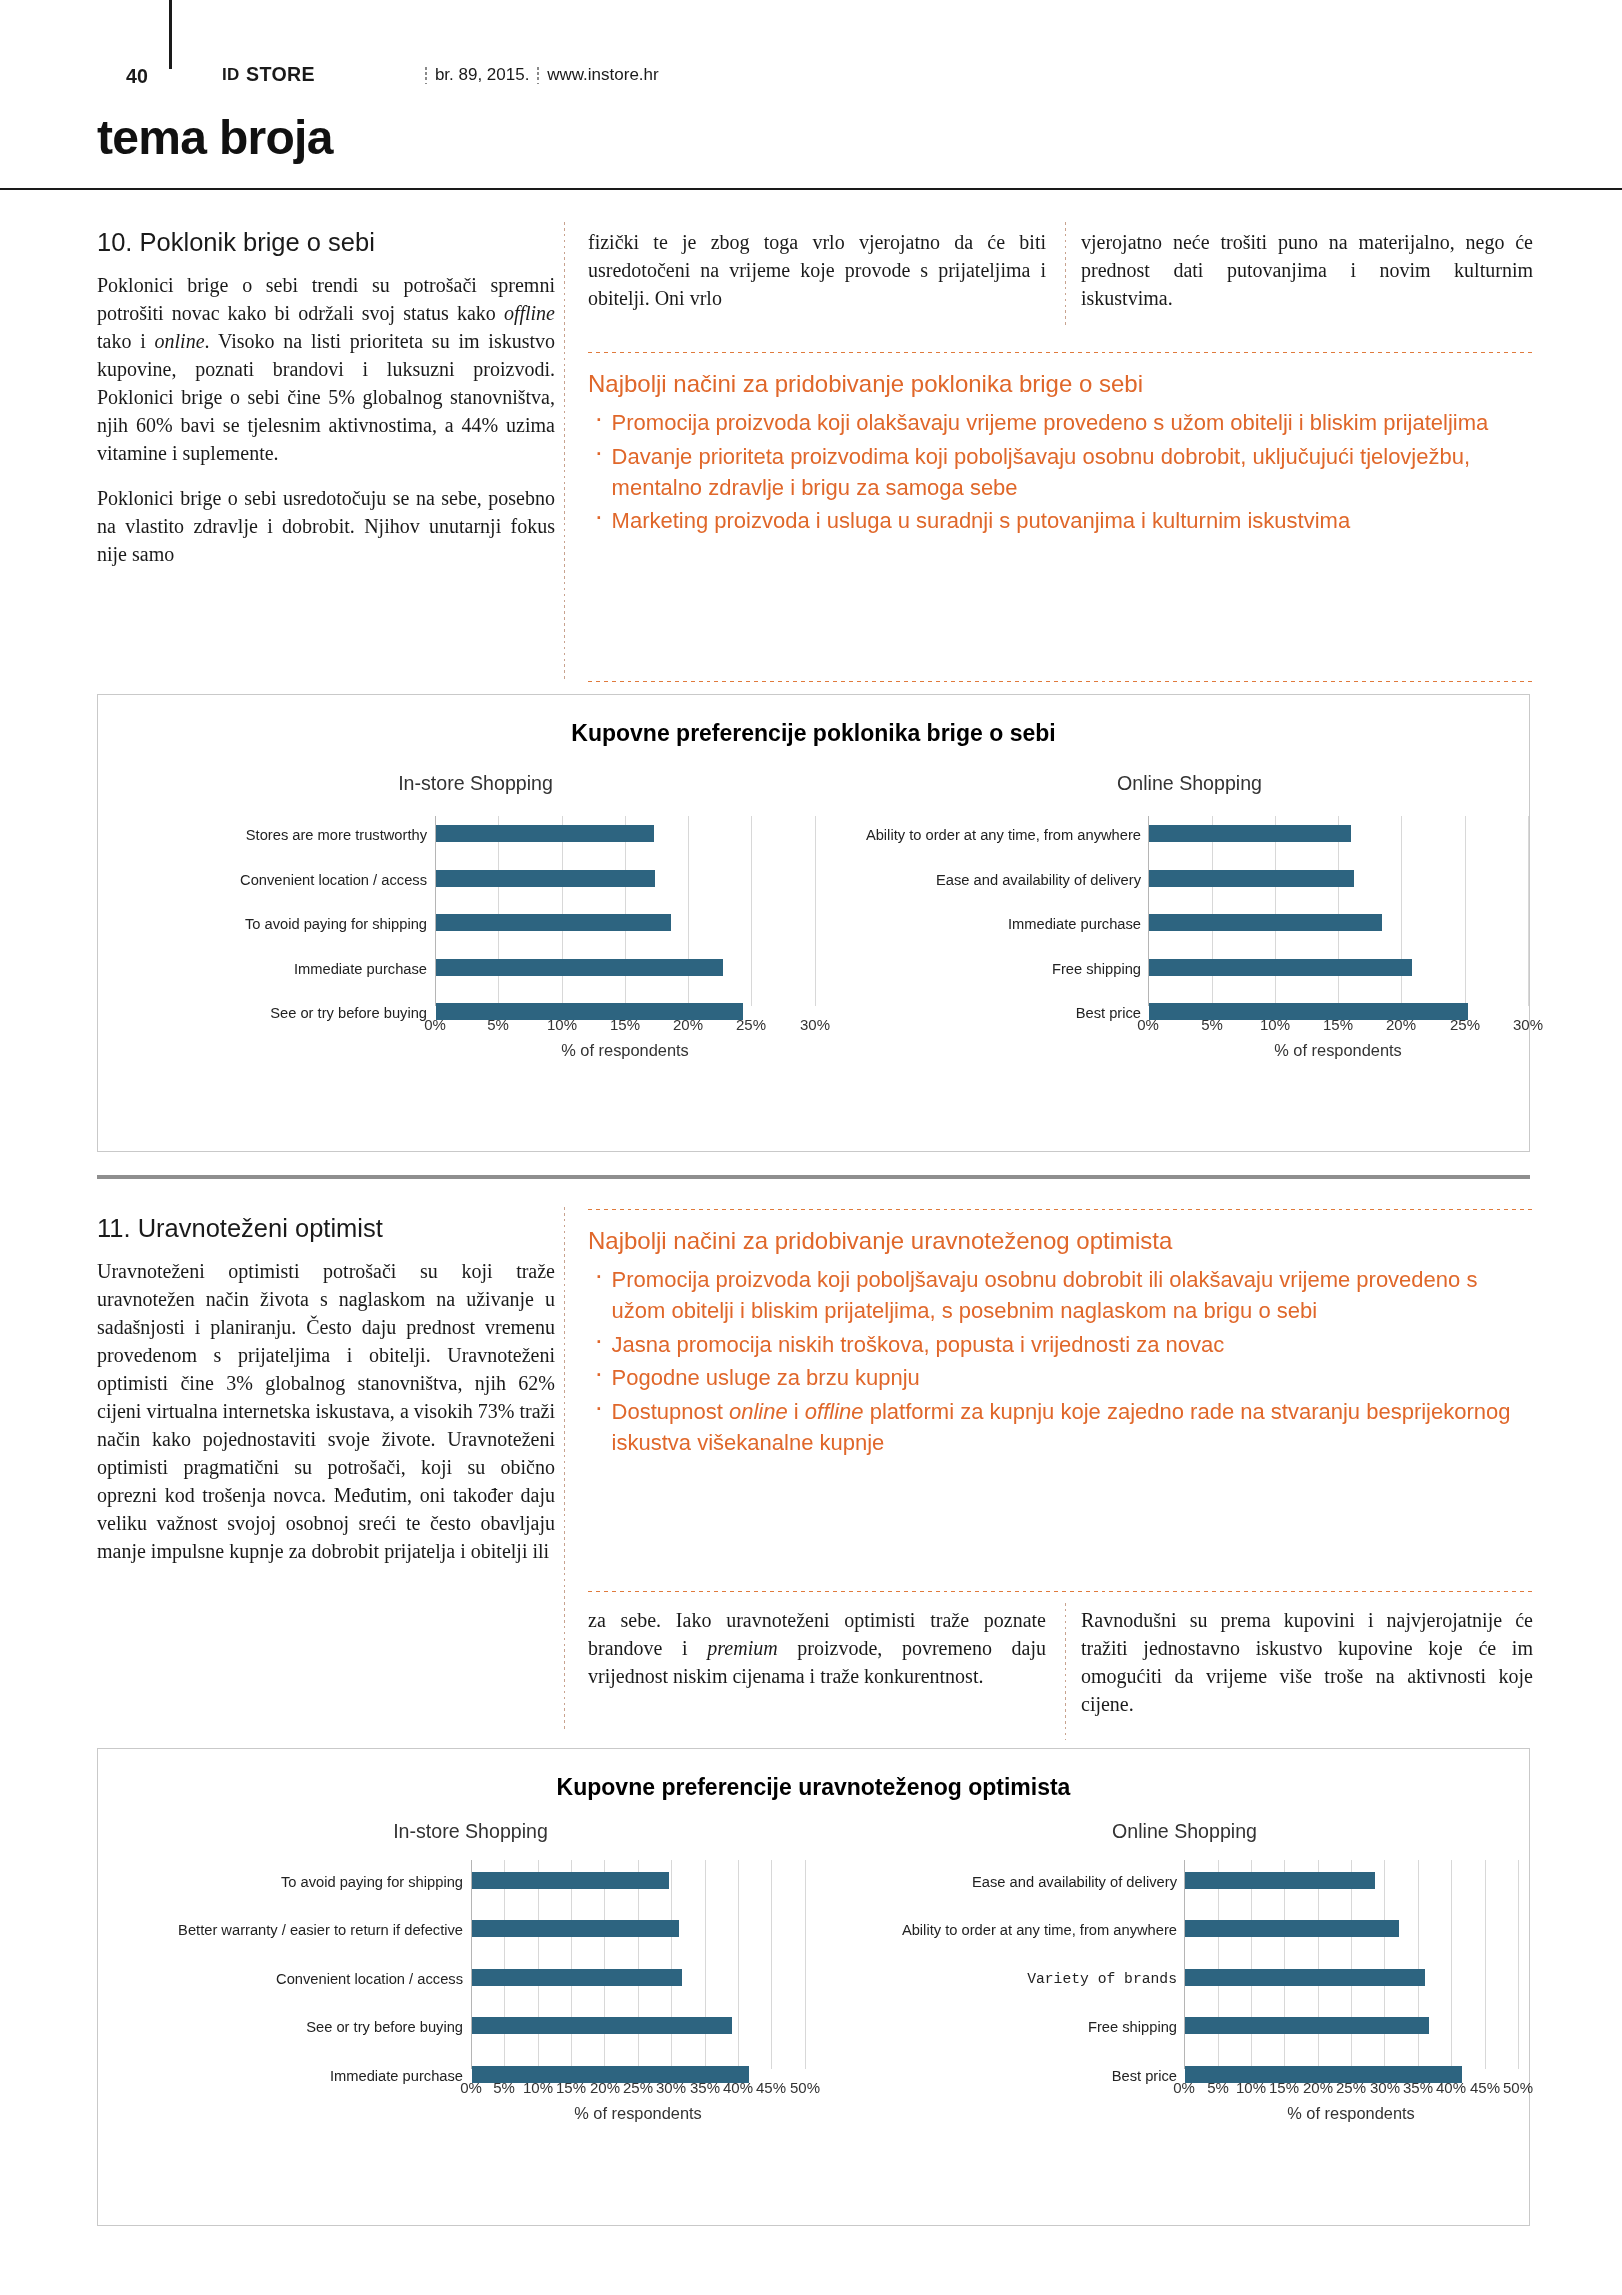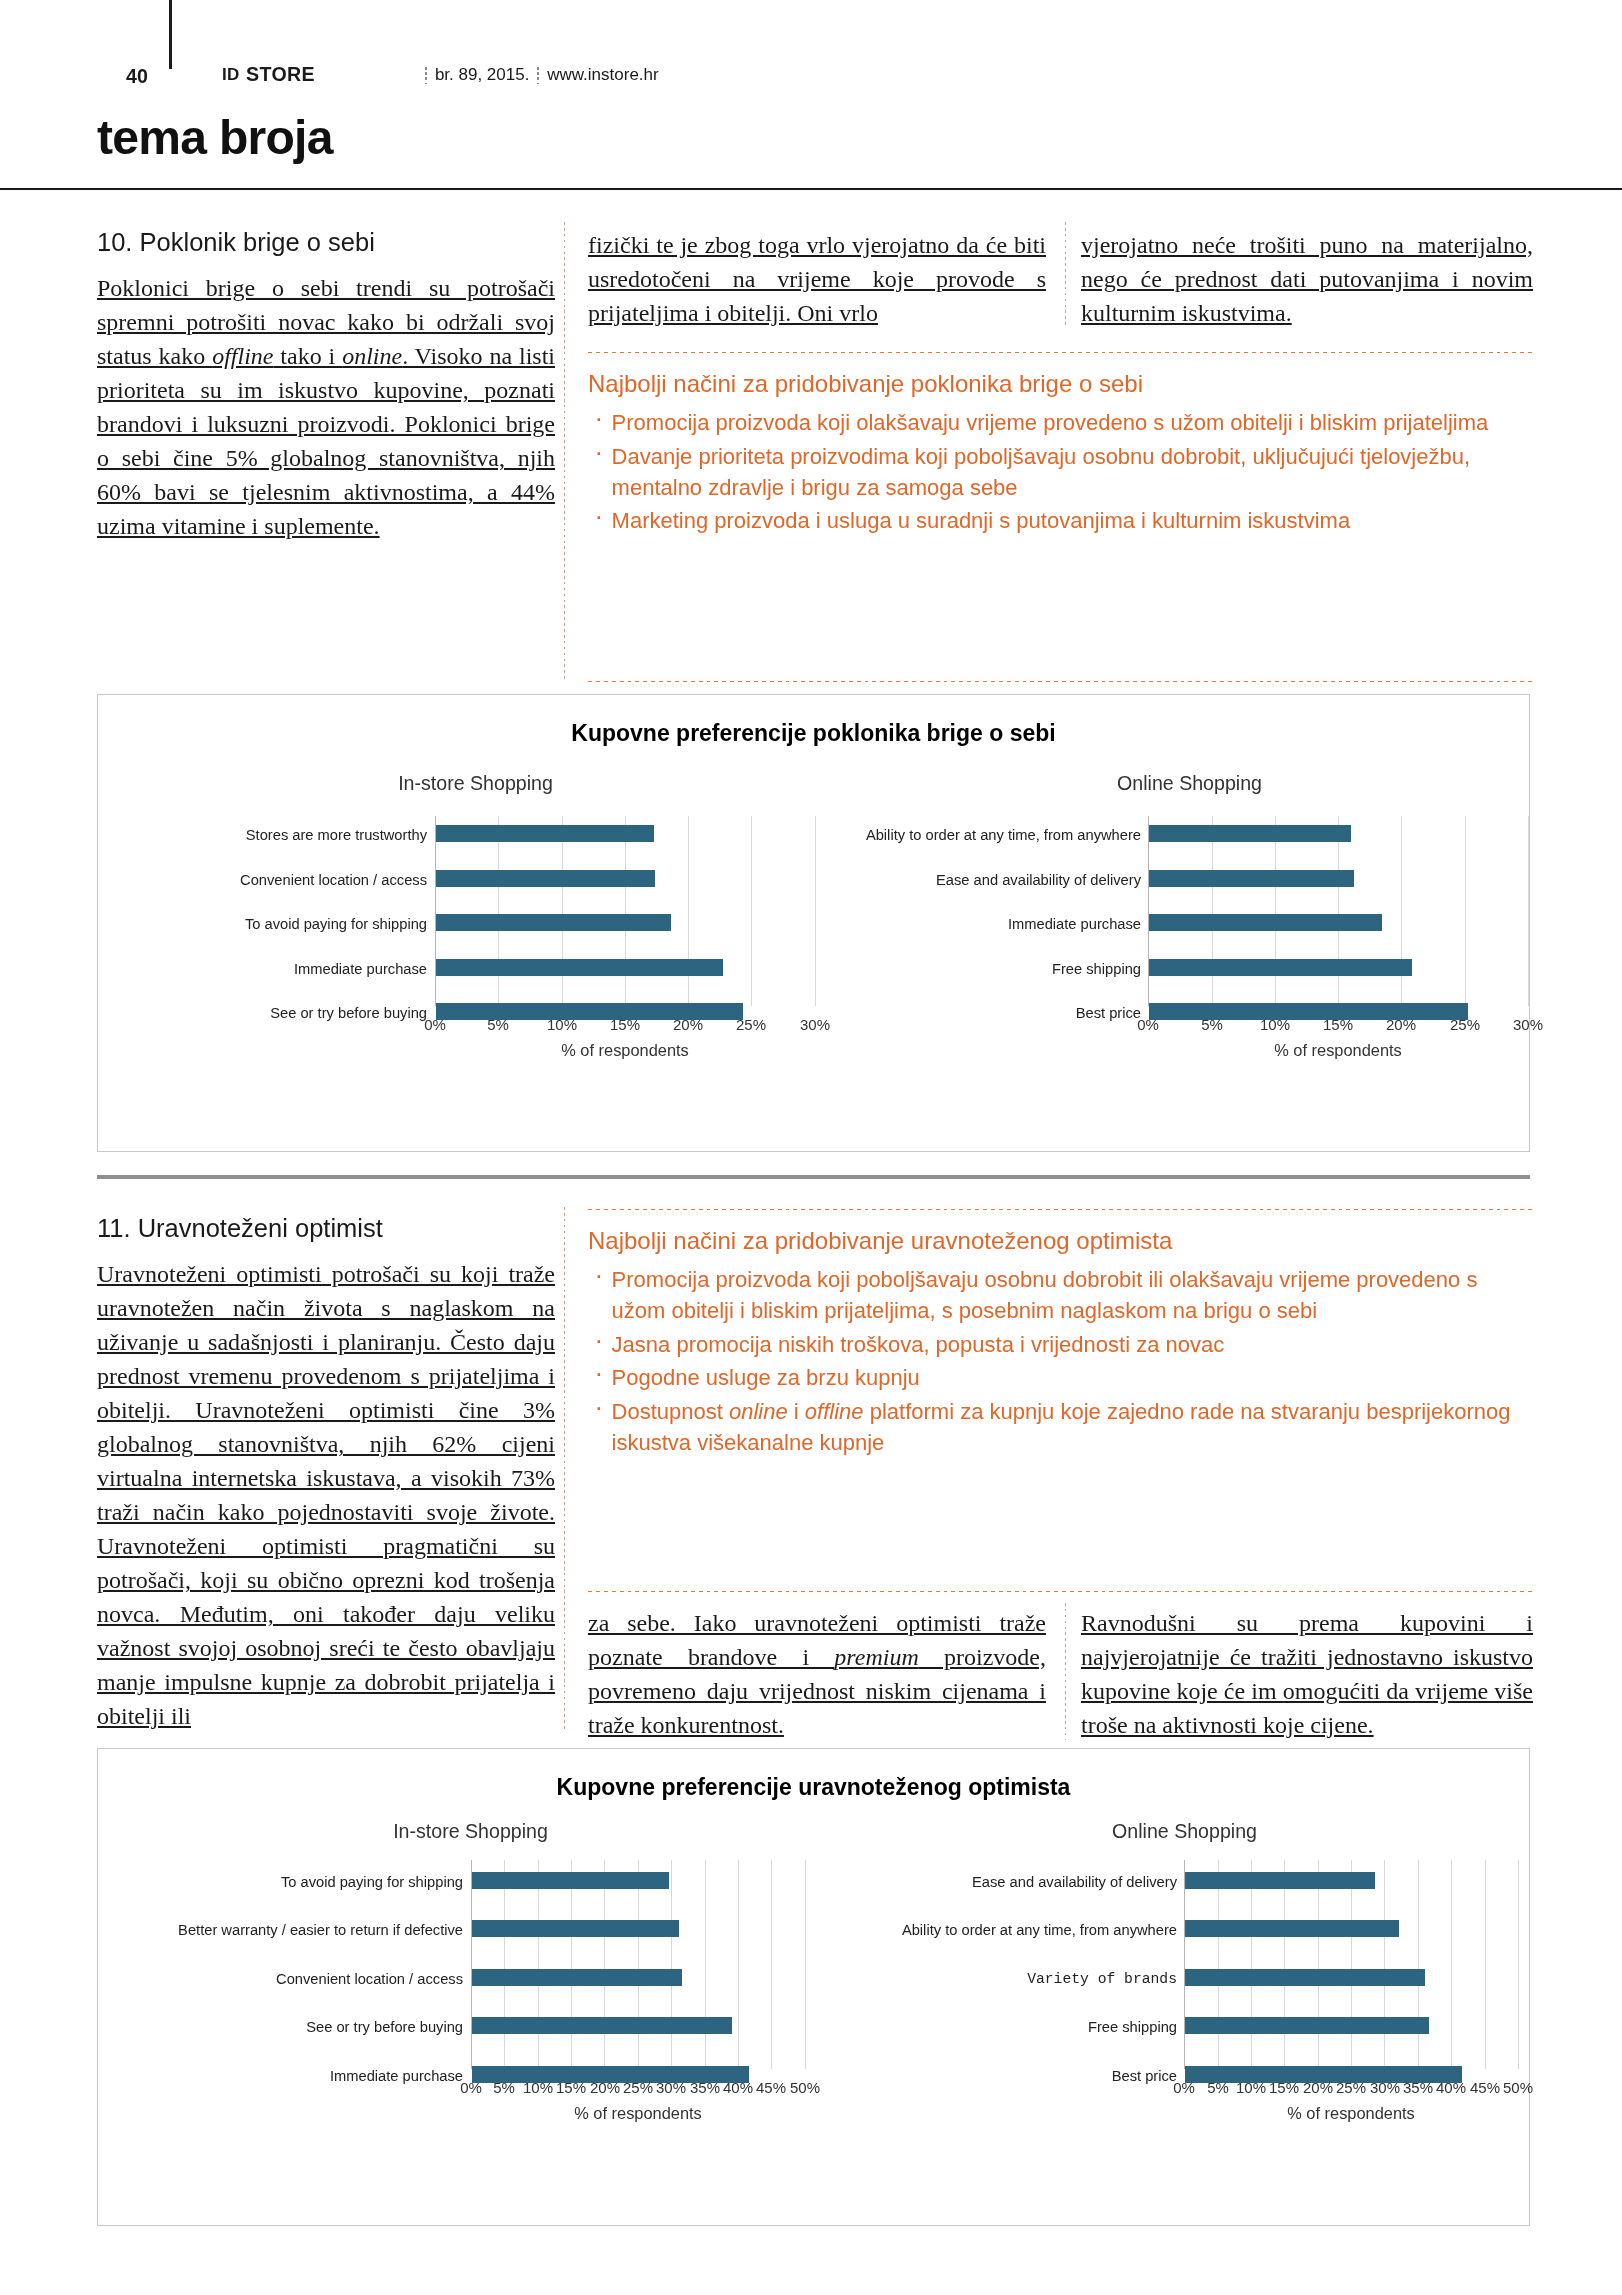--- a/index.html
+++ b/index.html
@@ -66,24 +66,23 @@
     background: repeating-linear-gradient(to right, #e07a3c 0 3.9px, transparent 3.9px 7.9px);
   }
 
   h2.sub {
     font-family: "Liberation Sans", sans-serif;
     font-size: 25.5px; font-weight: normal; color: #1a1a1a;
     margin: 0 0 14.4px 0;
   }
   p.body {
     font-family: "Liberation Serif", serif;
-    font-size: 24px; line-height: 34px; text-align: justify;
+    font-size: 20px; line-height: 28px; text-align: justify;
     margin: 0 0 17px 0;
     hyphens: auto;
-    text-decoration: underline;
   }
   p.body em { font-style: italic; }
 
   
   .callout-title {
     font-family: "Liberation Sans", sans-serif;
     font-size: 24px; color: #e0672a; margin: 0 0 9.2px 0;
   }
   ul.callout-list {
     list-style: none; margin: 0; padding: 0;
@@ -160,20 +159,21 @@
 </div>
 
 <div class="col-rule" style="left:564px; top:222px; height:458px;"></div>
 <div class="col-rule" style="left:1065px; top:222px; height:105px;"></div>
 
 <div style="position:absolute; left:97px; top:228px; width:458px;">
   <h2 class="sub">10. Poklonik brige o sebi</h2>
   <p class="body">
     Poklonici brige o sebi trendi su potrošači spremni potrošiti novac kako bi održali svoj status kako <em>offline</em> tako i <em>online</em>. Visoko na listi prioriteta su im iskustvo kupovine, poznati brandovi i luksuzni proizvodi. Poklonici brige o sebi čine 5% globalnog stanovništva, njih 60% bavi se tjelesnim aktivnostima, a 44% uzima vitamine i suplemente.
   </p>
+  <p class="body">Poklonici brige o sebi usredotočuju se na sebe, posebno na vlastito zdravlje i dobrobit. Njihov unutarnji fokus nije samo</p>
 </div>
 
 <div style="position:absolute; left:588px; top:228px; width:458px;">
   <p class="body">fizički te je zbog toga vrlo vjerojatno da će biti usredotočeni na vrijeme koje provode s prijateljima i obitelji. Oni vrlo</p>
 </div>
 
 <div style="position:absolute; left:1081px; top:228px; width:452px;">
   <p class="body">vjerojatno neće trošiti puno na materijalno, nego će prednost dati putovanjima i novim kulturnim iskustvima.</p>
 </div>
 

